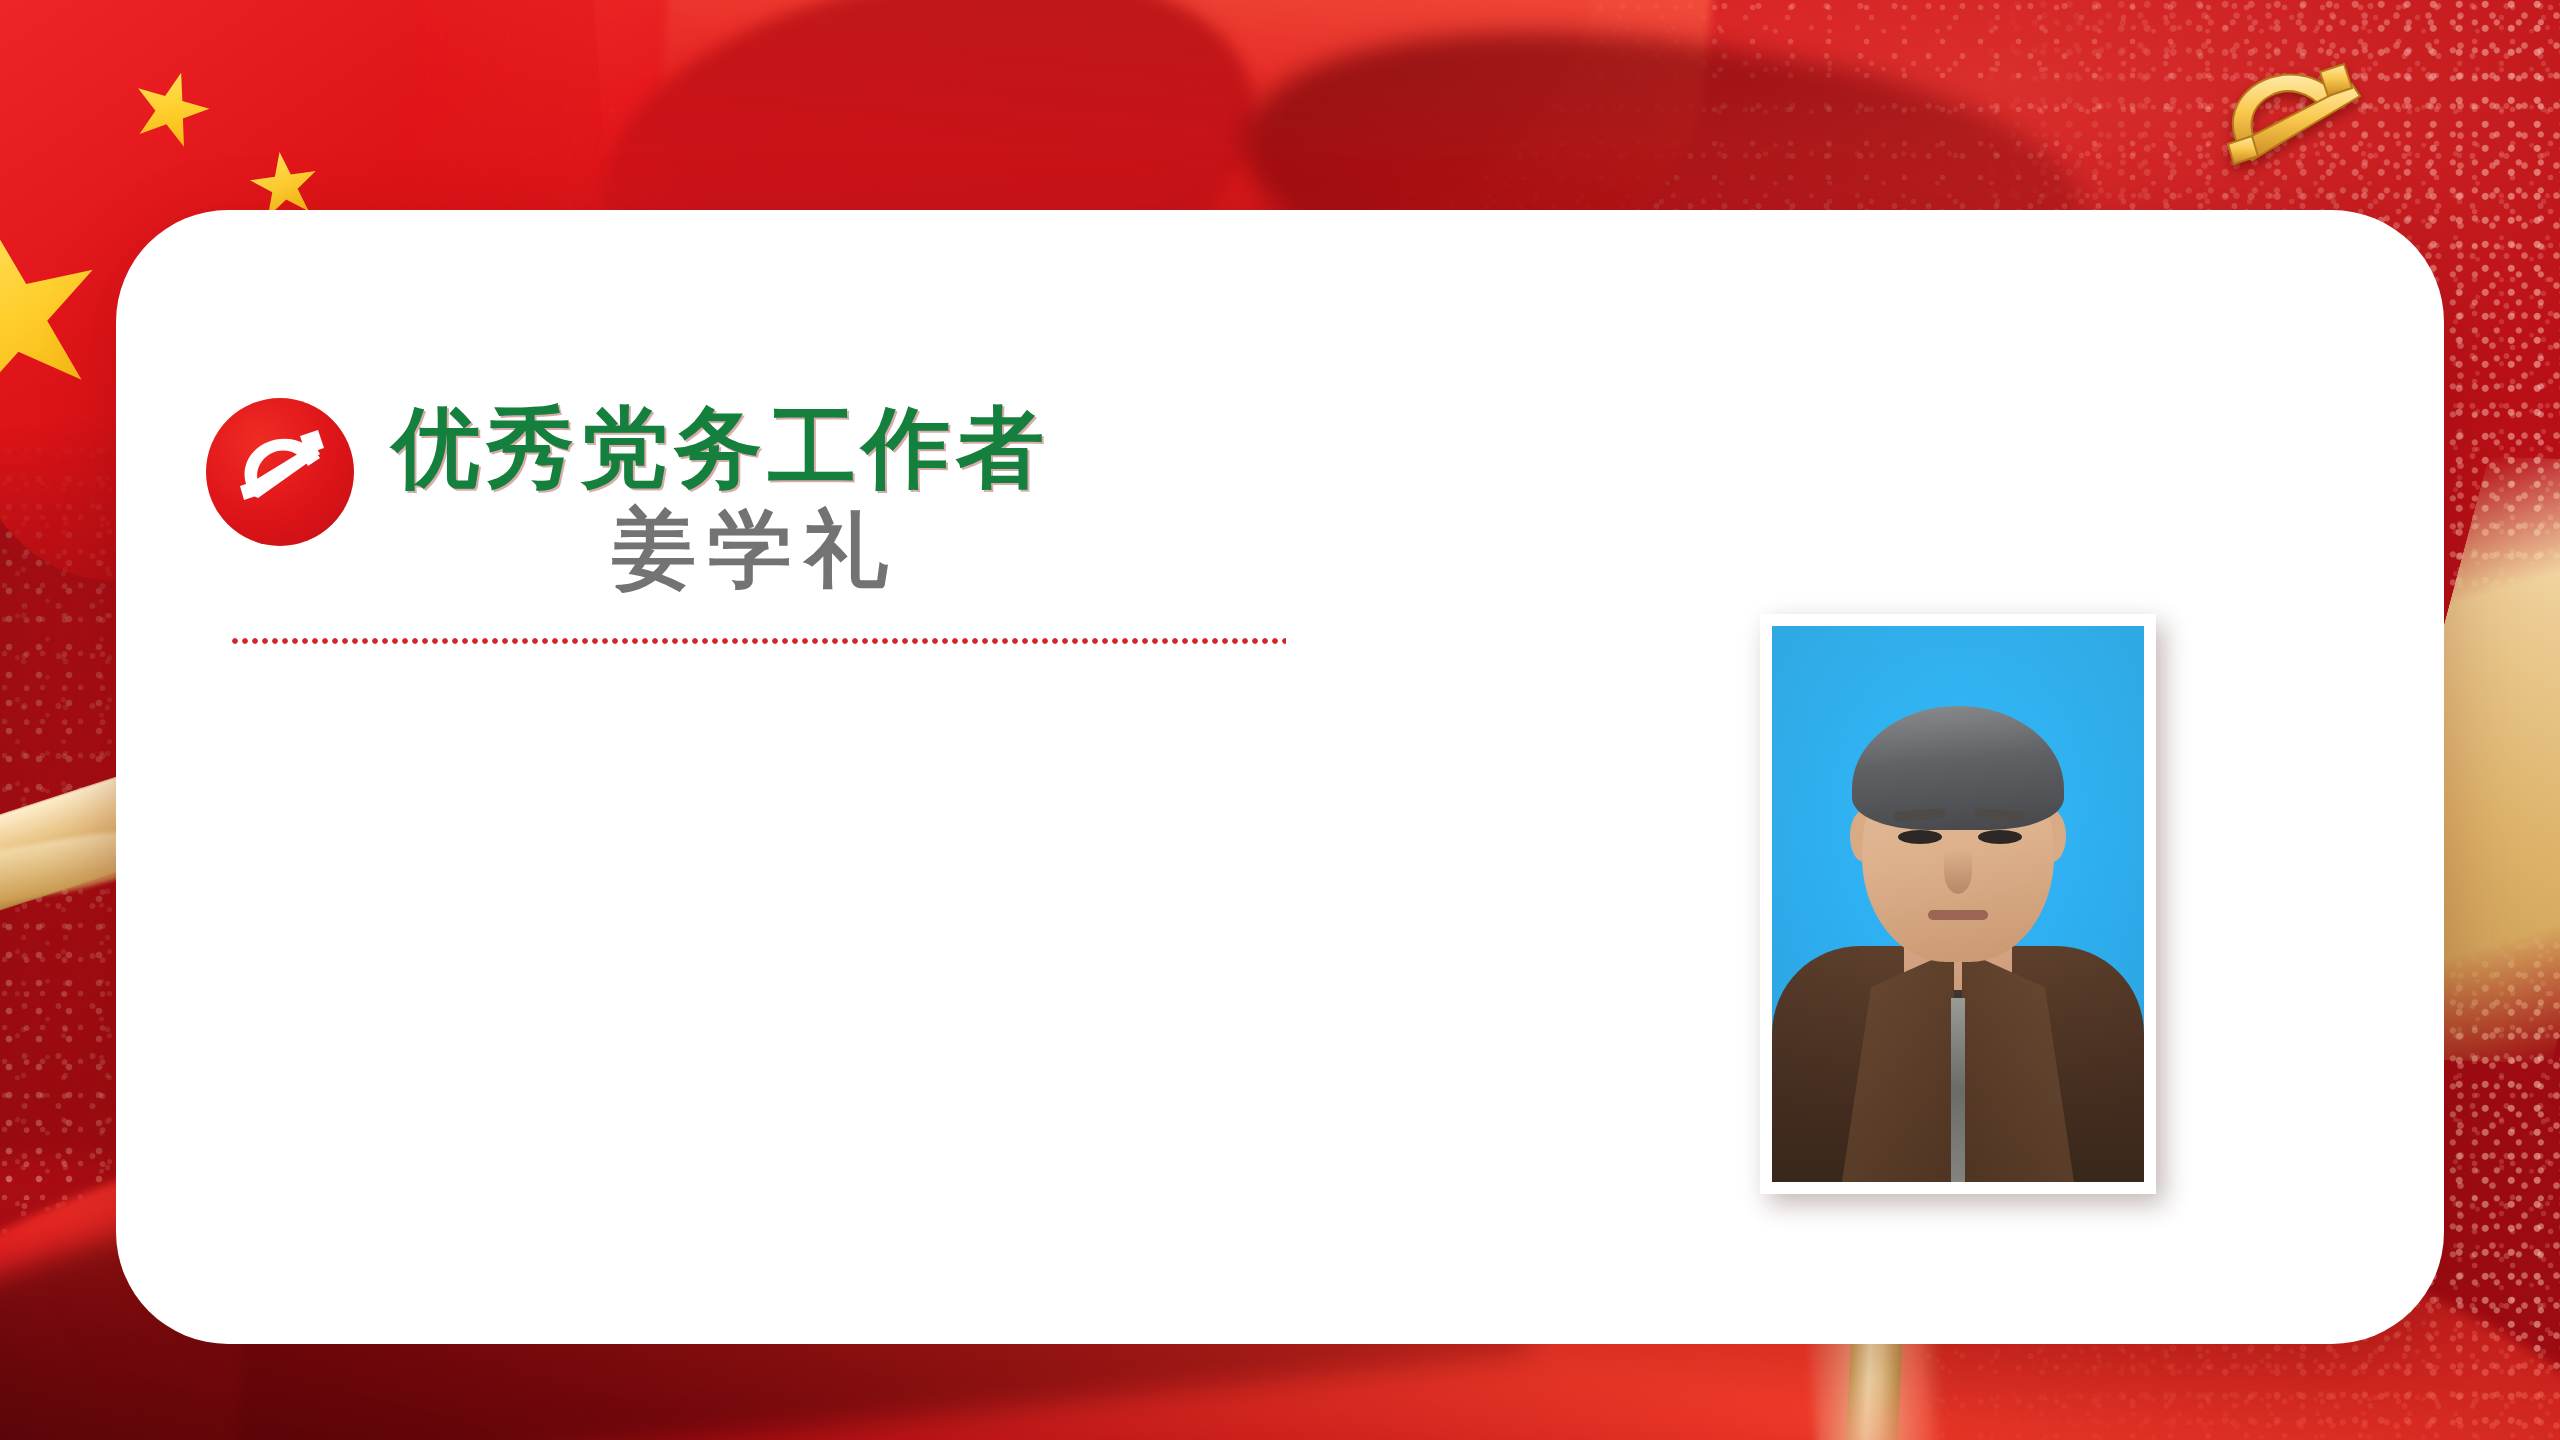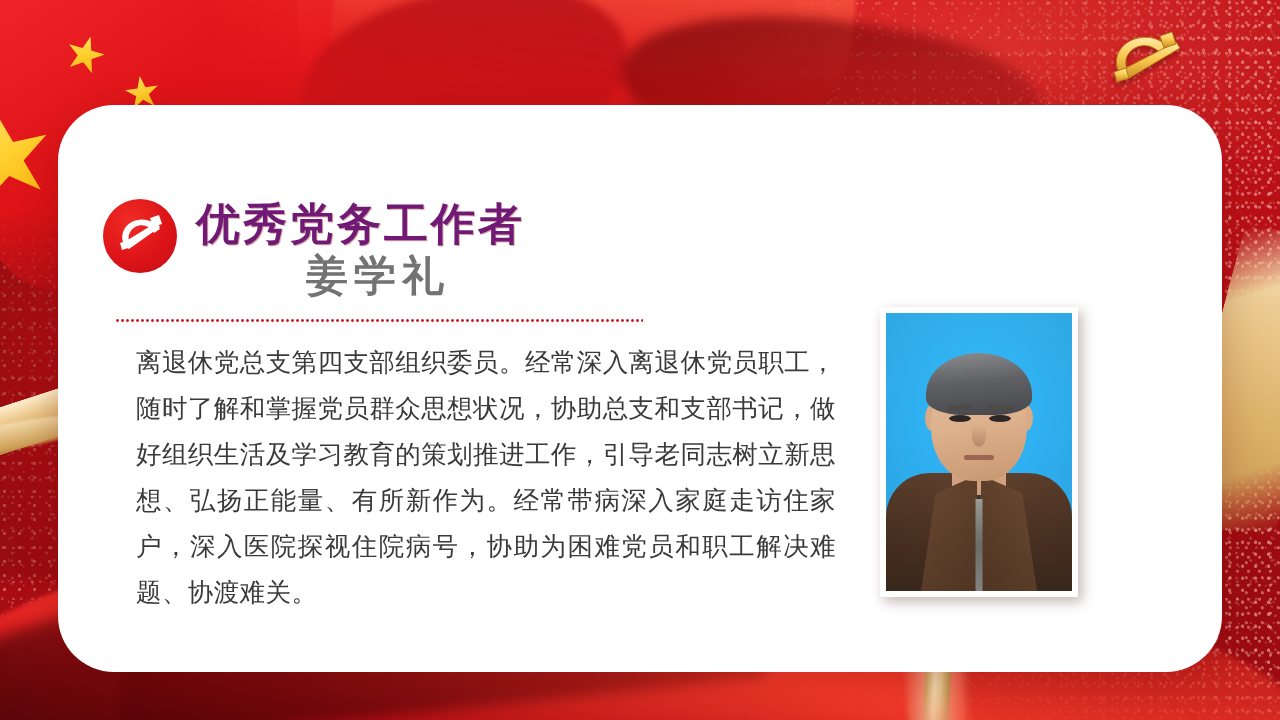--- a/index.html
+++ b/index.html
@@ -184,21 +184,21 @@
     border-radius:50%;
     background:radial-gradient(circle at 36% 30%, #f02b24 0%, #dd1418 55%, #c00f13 100%);
     display:flex; align-items:center; justify-content:center;
   }
   .badge svg{ width:52px; height:52px; display:block; }
 
   .title{
     position:absolute; left:138px; top:98px;
     font-family:"Liberation Serif","DejaVu Serif",serif;
     font-weight:700; font-size:44px; letter-spacing:3px;
-    color:#701a75; line-height:1;
+    color:#15803d; line-height:1;
     text-shadow:1px 1px 0 rgba(150,10,10,.35);
   }
   .name{
     position:absolute; left:0; top:150px; width:640px;
     text-align:center;
     font-family:"Liberation Serif","DejaVu Serif",serif;
     font-weight:700; font-size:42px; letter-spacing:6px;
     color:#737373; line-height:1;
   }
 
@@ -358,21 +358,20 @@
           <path d="M6 33 L15 30 L17 37 L8 40 Z"></path>
         </g>
       </svg>
     </div>
 
     <div class="title">优秀党务工作者</div>
     <div class="name">姜学礼</div>
 
     <div class="divider"></div>
 
-    <div class="body-text">离退休党总支第四支部组织委员。经常深入离退休党员职工，随时了解和掌握党员群众思想状况，协助总支和支部书记，做好组织生活及学习教育的策划推进工作，引导老同志树立新思想、弘扬正能量、有所新作为。经常带病深入家庭走访住家户，深入医院探视住院病号，协助为困难党员和职工解决难题、协渡难关。</div>
 
     <div class="photo-frame">
       <div class="photo">
         <div class="p-body"></div>
         <div class="p-neck"></div>
         <div class="p-turtle"></div>
         <div class="p-lapel-l"></div>
         <div class="p-lapel-r"></div>
         <div class="p-zip"></div>
         <div class="p-ear-l"></div>

